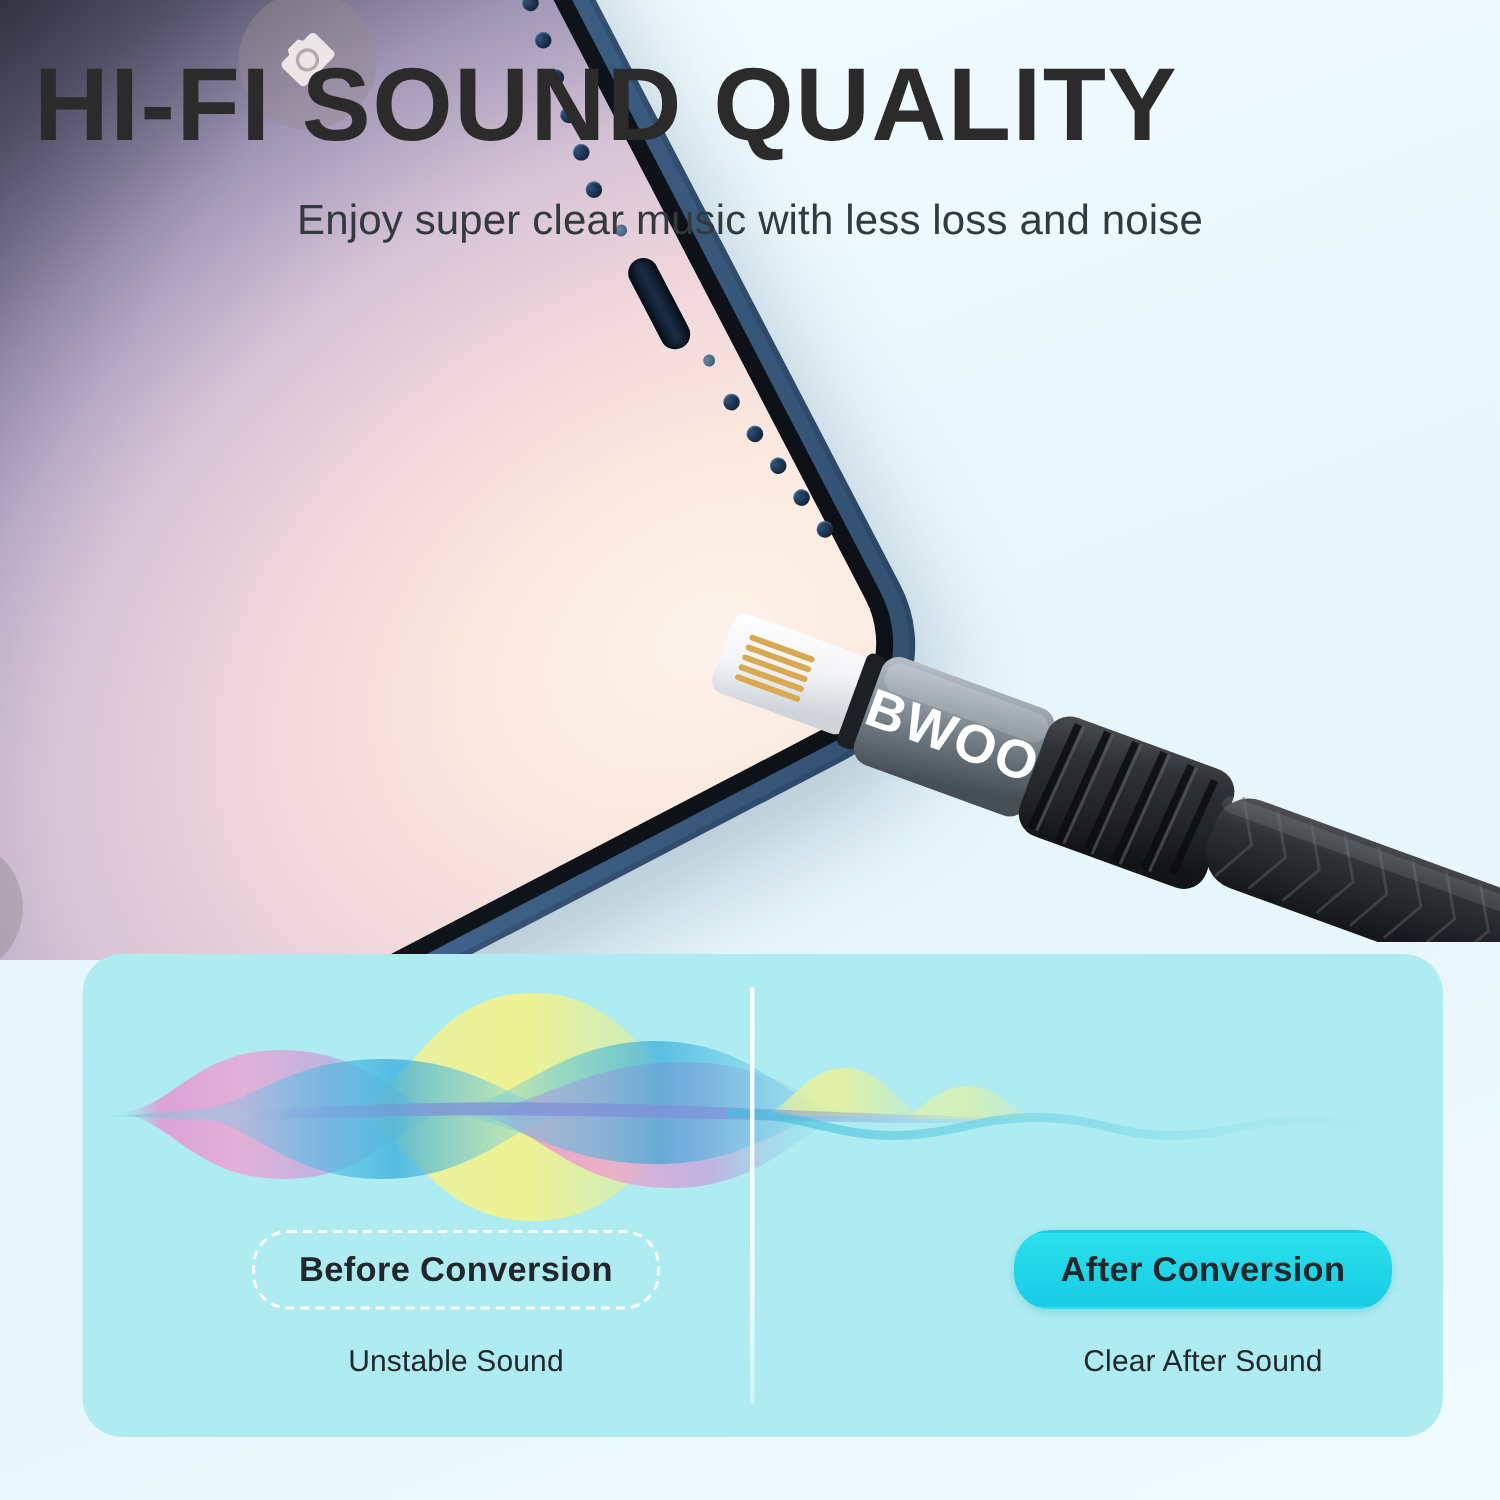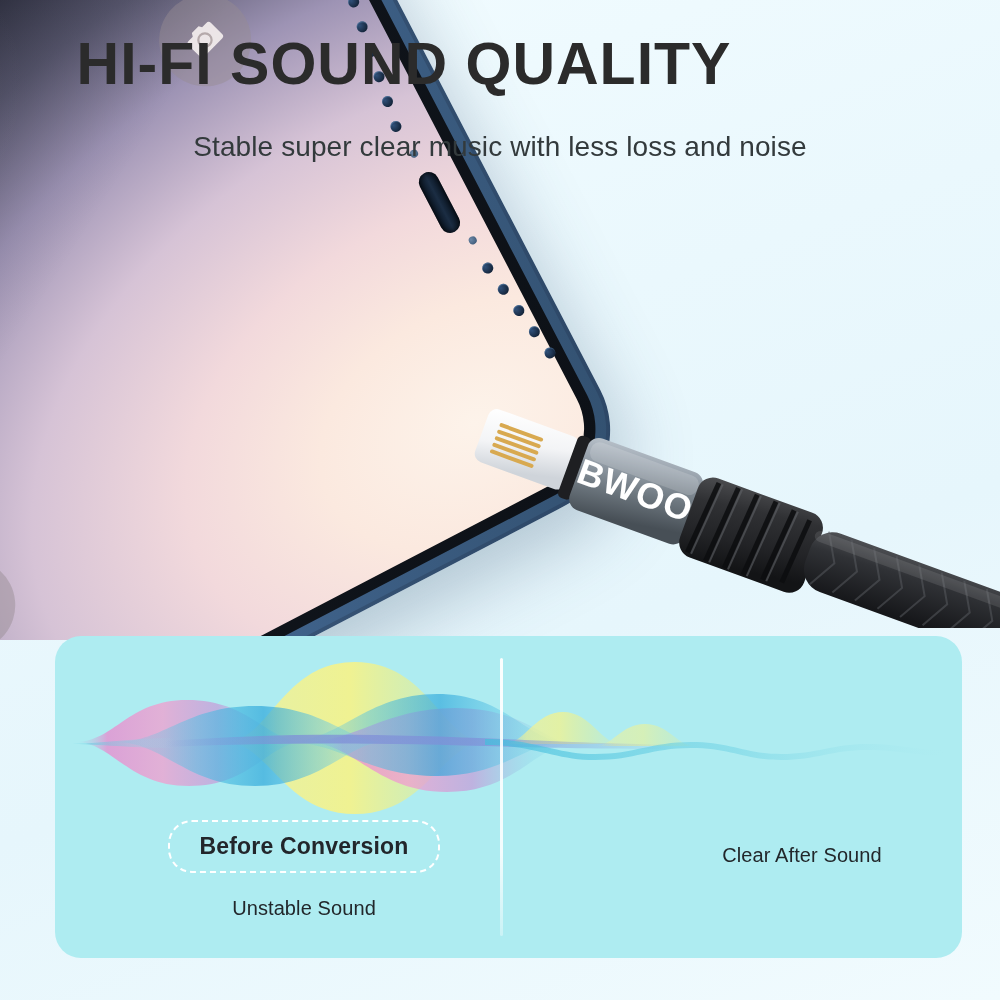--- a/index.html
+++ b/index.html
@@ -10,21 +10,21 @@
   }
   #stage{
     position:relative;width:1000px;height:1000px;
     background:linear-gradient(160deg,#f2fcff 0%,#eaf8fd 38%,#e6f6fc 62%,#f1fbfe 100%);
     overflow:hidden;
   }
 
   
   .headline{
     position:absolute;left:0;top:34px;width:808px;text-align:center;
-    font-size:59px;font-weight:bold;letter-spacing:1px;color:#2b2b2b;
+    font-size:69px;font-weight:bold;letter-spacing:1px;color:#2b2b2b;
     line-height:1.05;z-index:40;
   }
   .subhead{
     position:absolute;left:0;top:131px;width:1000px;text-align:center;
     font-size:28px;color:#333a3c;letter-spacing:.1px;z-index:40;
   }
 
   
   .hero{position:absolute;left:0;top:0;width:1000px;height:640px;z-index:10;overflow:hidden;}
 
@@ -233,21 +233,21 @@
           <path d="M492 32 l16 28 -16 28"></path>
           <path d="M516 32 l16 28 -16 28"></path>
           <path d="M540 32 l16 28 -16 28"></path>
         </g>
         <rect x="360" y="34" width="230" height="11" rx="6" fill="rgba(255,255,255,.10)"></rect>
       </g>
     </svg>
   </div>
 
   <div class="headline">HI-FI SOUND QUALITY</div>
-  <div class="subhead">Stable super clear music with less loss and noise</div>
+  <div class="subhead">Enjoy super clear music with less loss and noise</div>
 
   <div class="panel">
 
     <div class="wave-wrap">
       <svg width="907" height="170" viewBox="0 0 907 170">
         <defs>
           <linearGradient id="wPink" x1="0" y1="0" x2="1" y2="0">
             <stop offset="0%" stop-color="#9fd8e8" stop-opacity=".0"></stop>
             <stop offset="14%" stop-color="#e68fd0" stop-opacity=".80"></stop>
             <stop offset="38%" stop-color="#f0a0cf" stop-opacity=".78"></stop>
@@ -313,17 +313,18 @@
     </div>
 
     <div class="divider"></div>
 
     <div class="cols">
       <div class="col">
         <div class="pill pill-before">Before Conversion</div>
         <div class="sublabel">Unstable Sound</div>
       </div>
       <div class="col">
+        <div class="pill pill-after">After Conversion</div>
         <div class="sublabel">Clear After Sound</div>
       </div>
     </div>
   </div>
 </div>
 
 </body></html>

